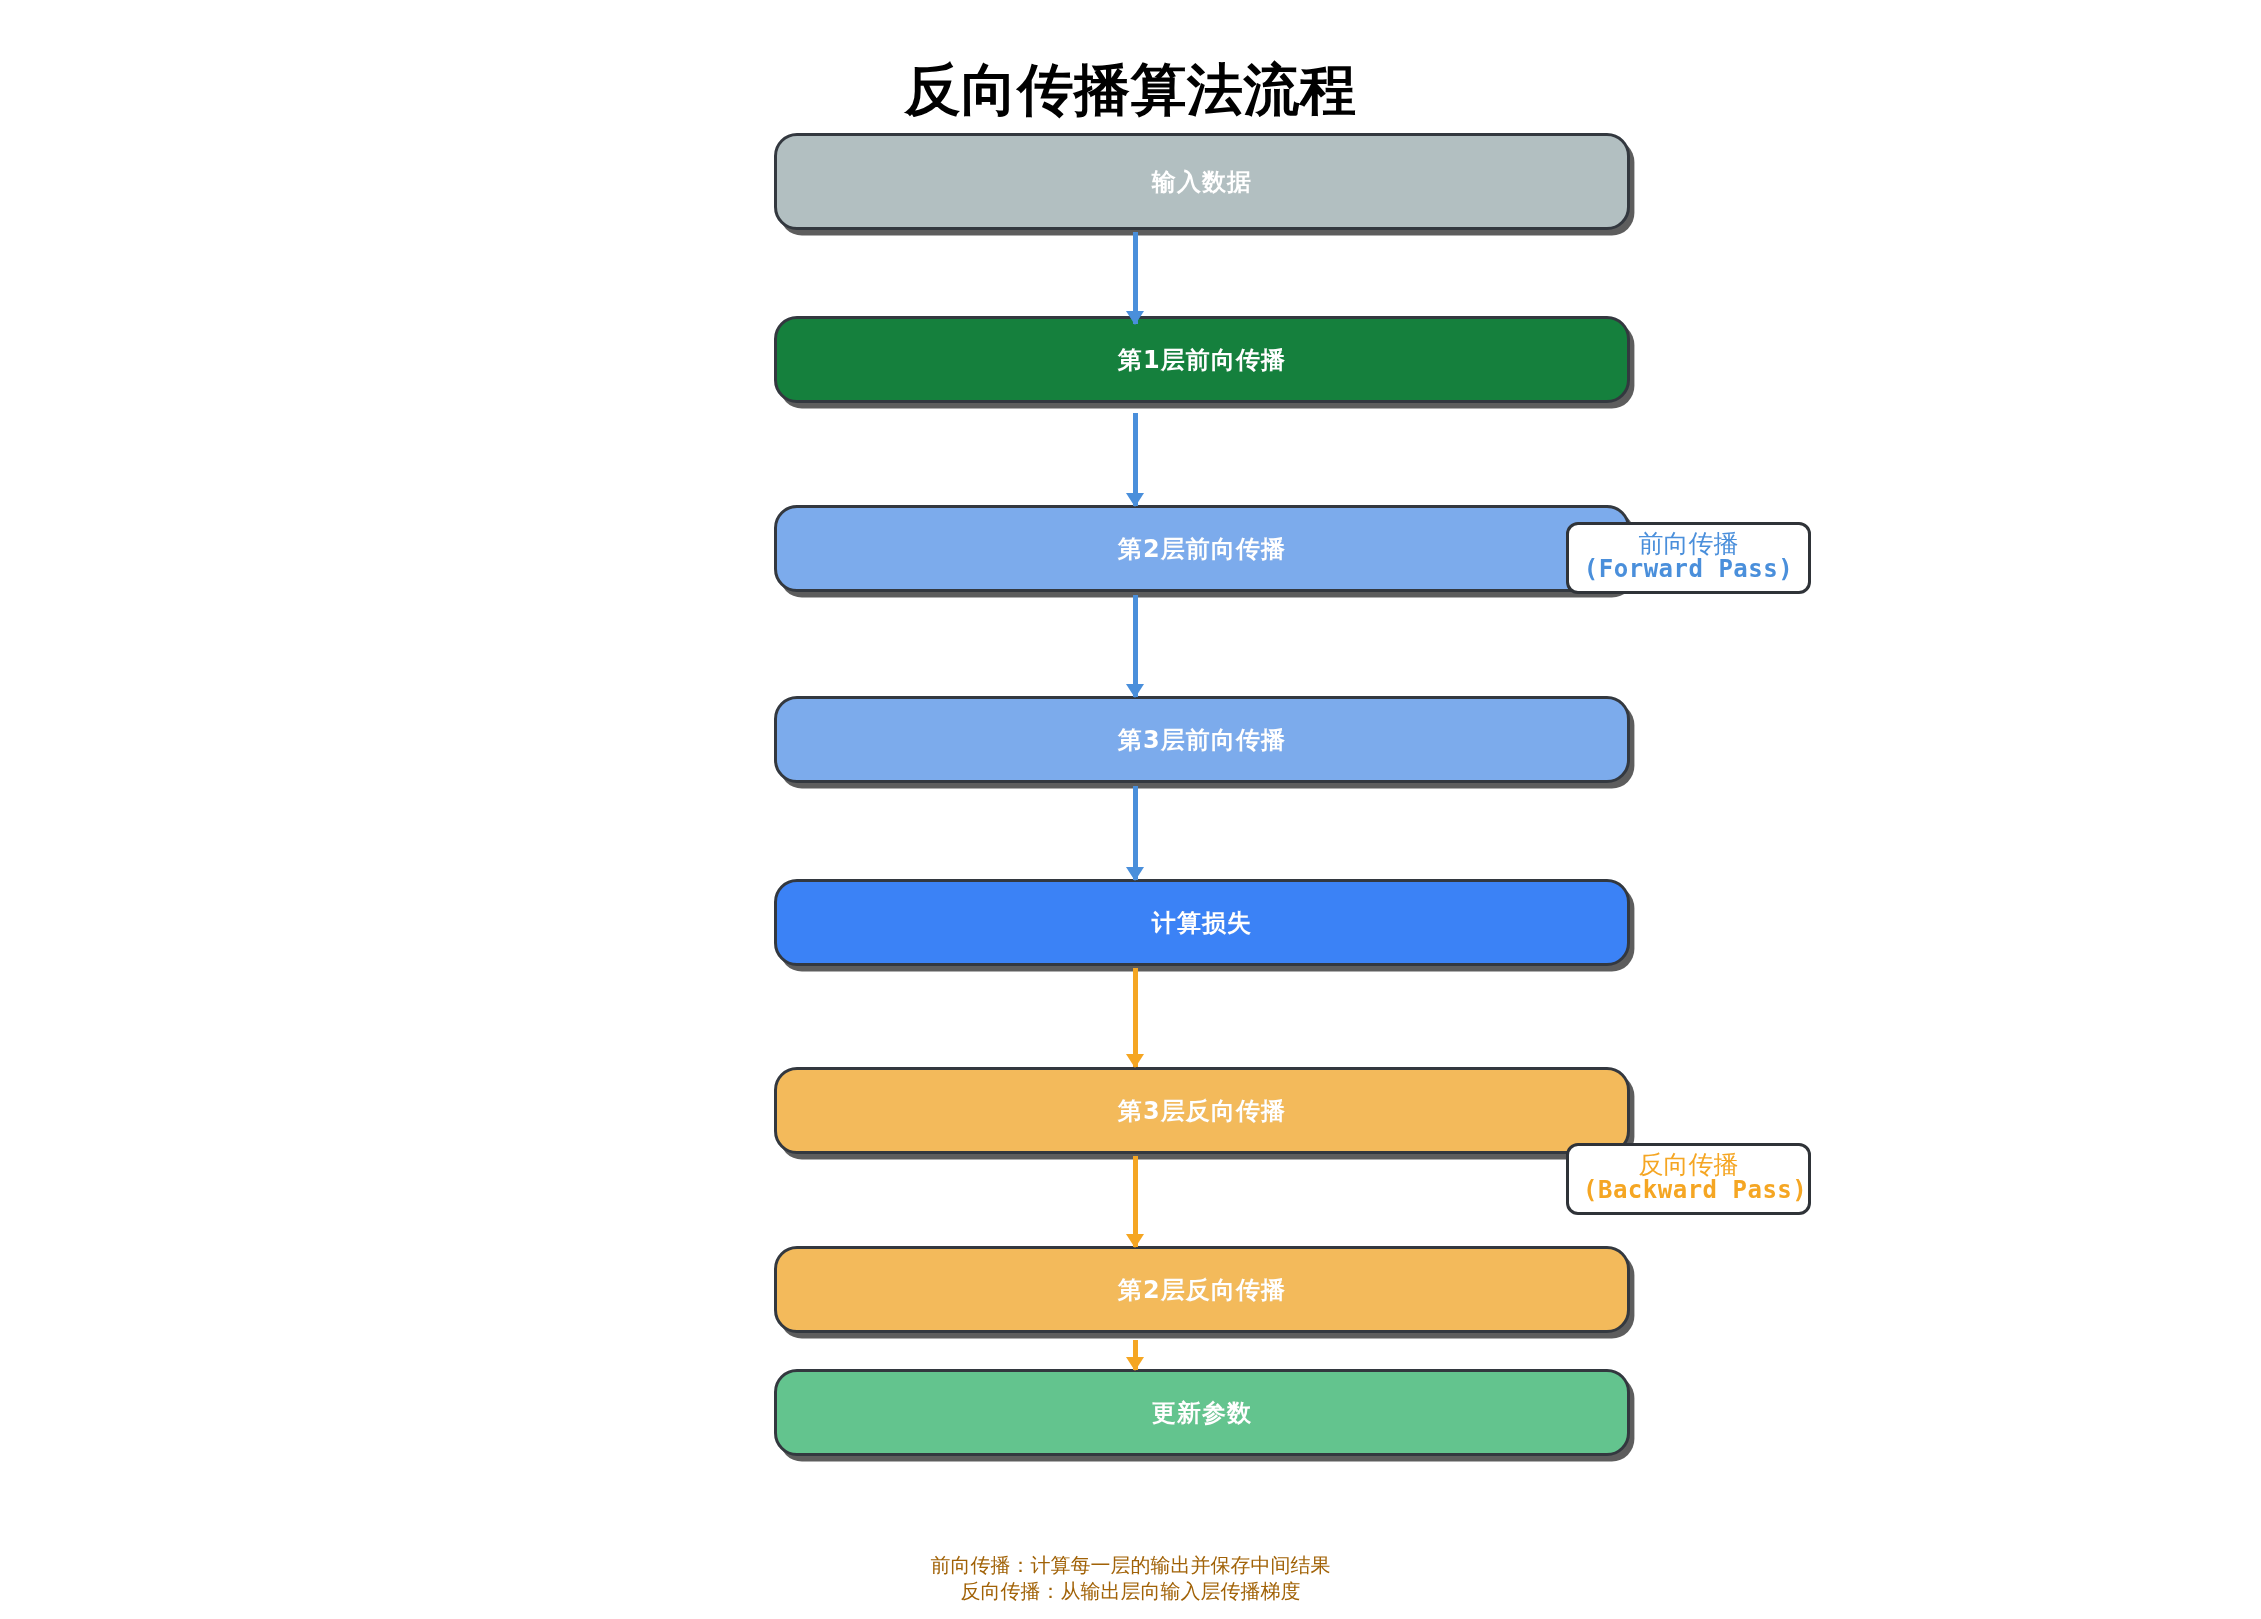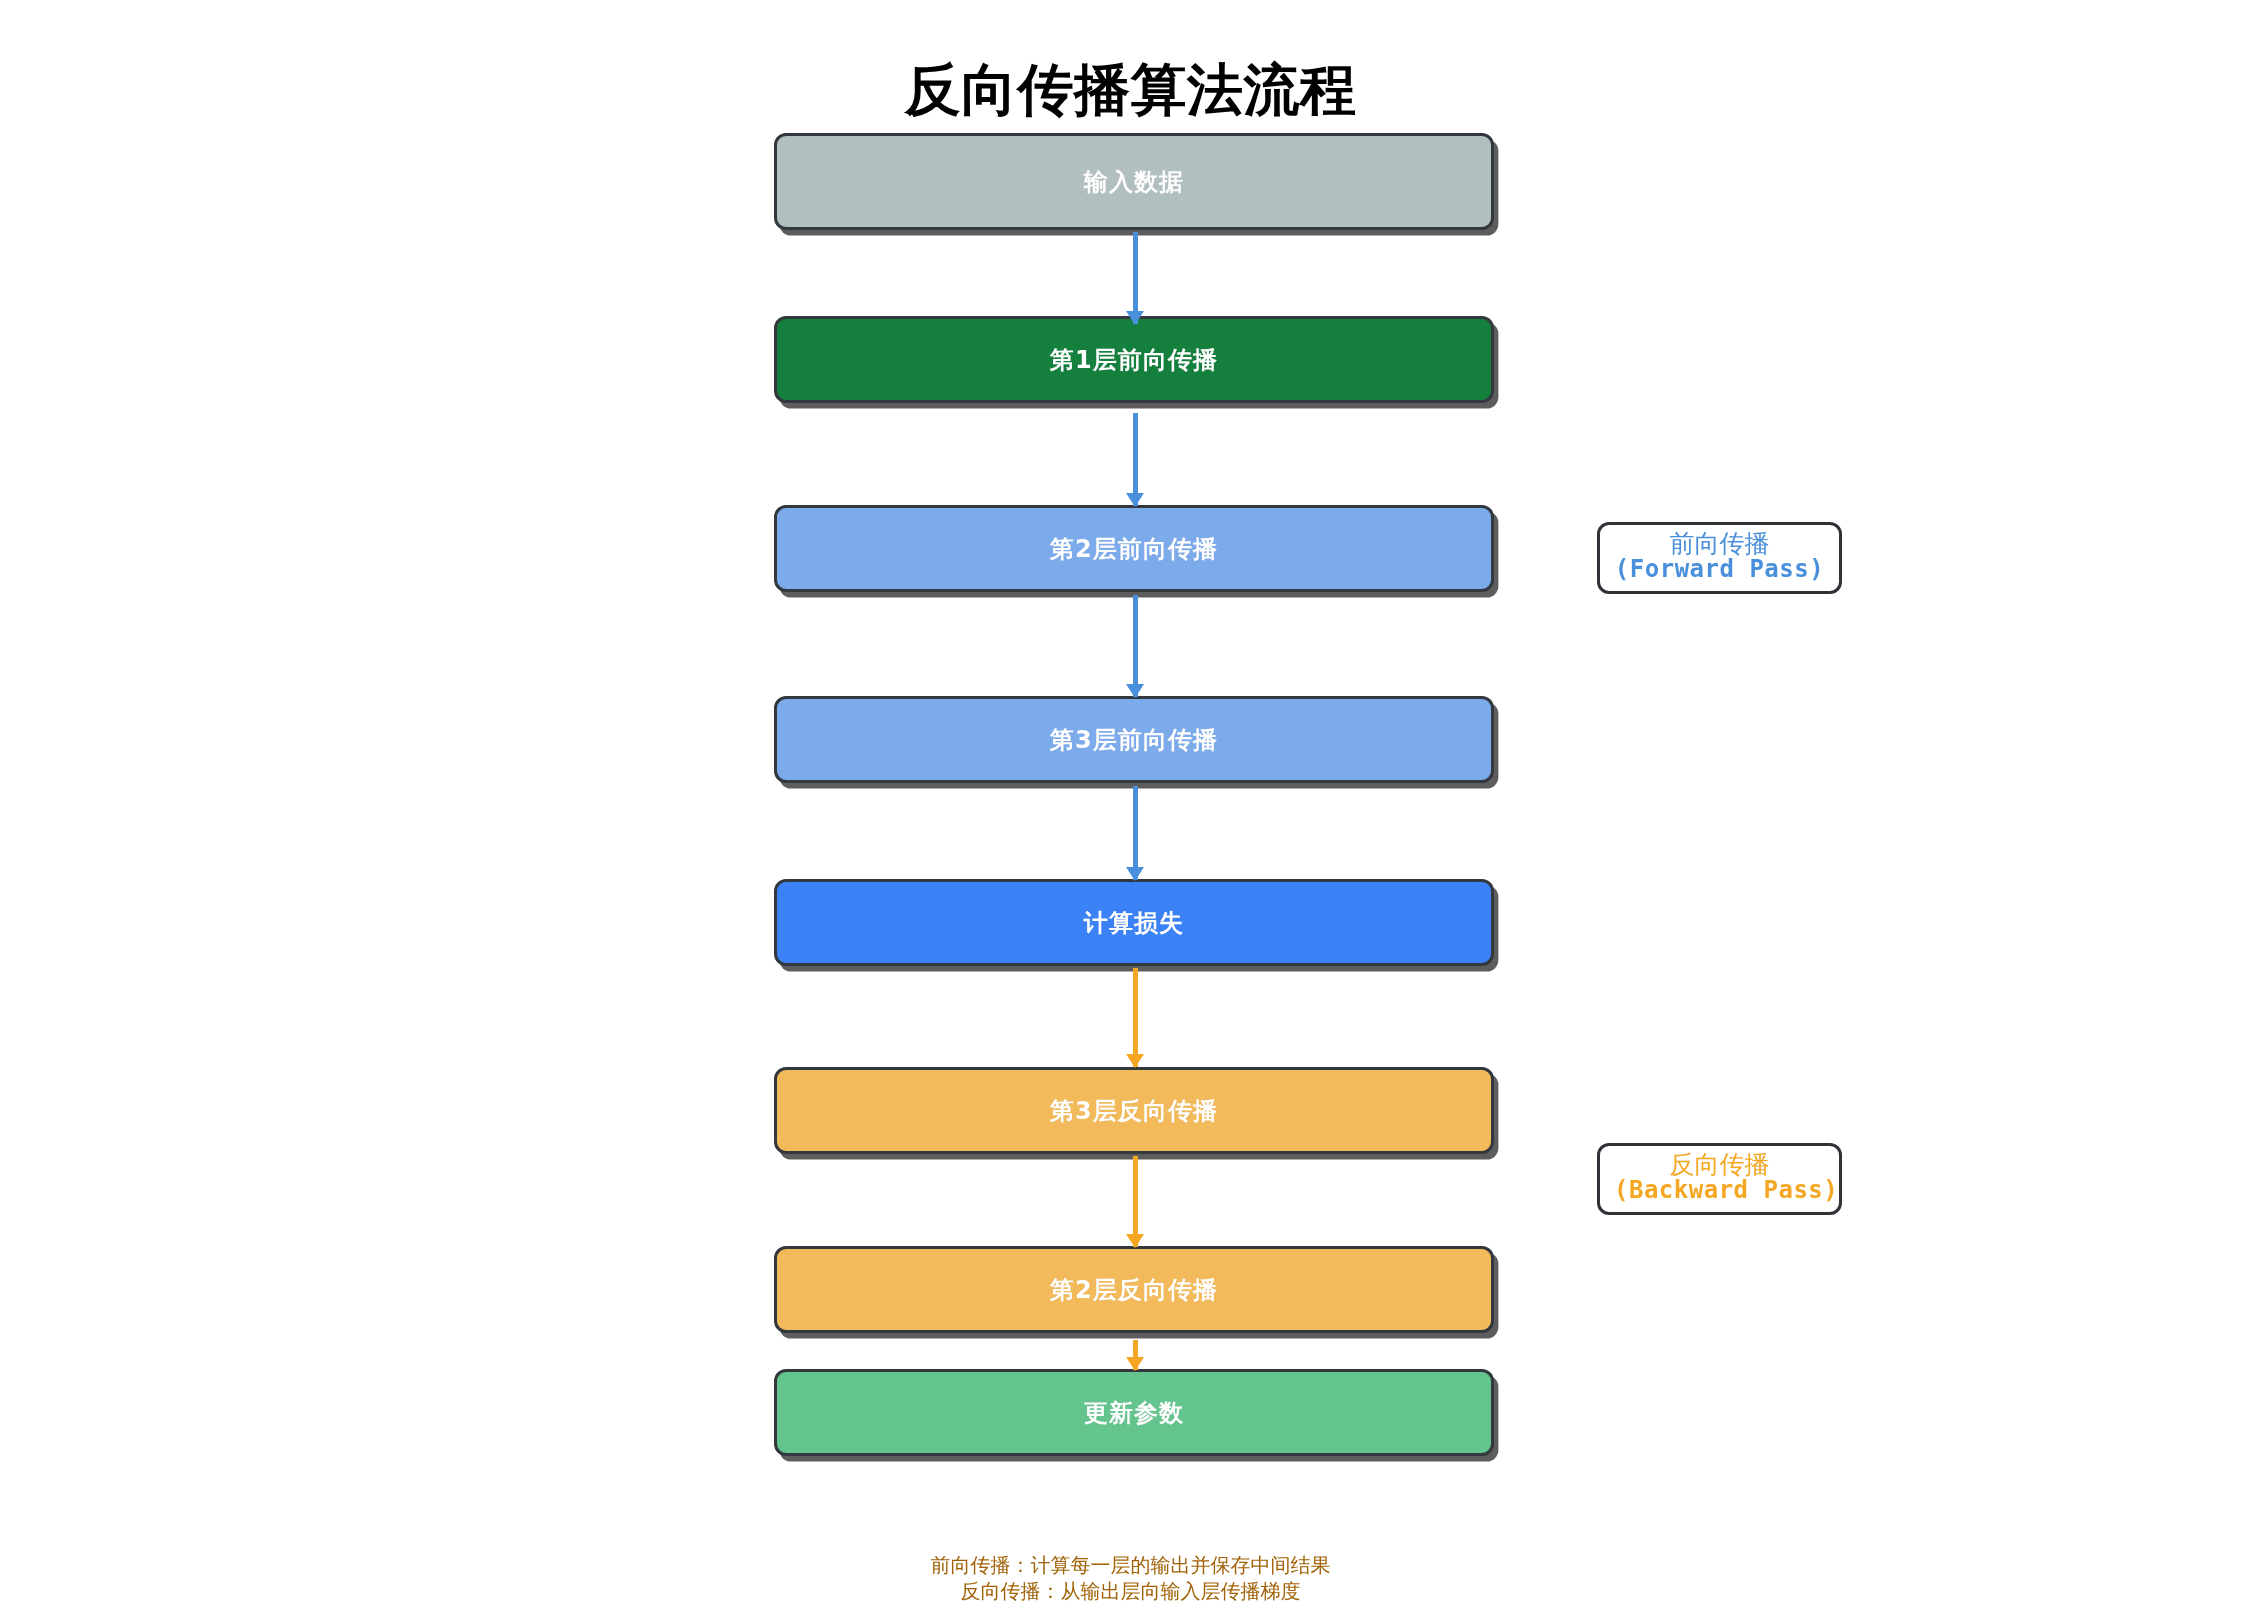--- a/index.html
+++ b/index.html
@@ -34,24 +34,24 @@
     color: #000000;
     letter-spacing: 0.5px;
     line-height: 1.1;
     white-space: nowrap;
   }
 
   
   .flow-box {
     position: absolute;
     left: 774px;
-    width: 720px;
+    width: 856px;
     box-sizing: border-box;
     border: 3.8px solid #33383f;
-    border-radius: 12px;
+    border-radius: 23px;
     box-shadow: 4.9px 6px 0 -0.5px rgba(30,30,30,0.72);
     display: flex;
     align-items: center;
     justify-content: center;
   }
   .flow-box .box-label {
     font-size: 24px;
     font-weight: 700;
     color: #ffffff;
     letter-spacing: 1.1px;
@@ -86,21 +86,20 @@
   .legend-box {
     position: absolute;
     box-sizing: border-box;
     background: #ffffff;
     border: 3.3px solid #2f3338;
     border-radius: 12px;
     text-align: center;
     padding: 5.4px 14px 7.6px 14px;
     line-height: 1.08;
     white-space: nowrap;
-    margin-left: 31px;
   }
   .legend-box .legend-cn {
     display: block;
     font-size: 25px;
     font-weight: 400;
   }
   .legend-box .legend-en {
     display: block;
     font-family: "DejaVu Sans Mono", "Liberation Mono", monospace;
     font-size: 24px;

